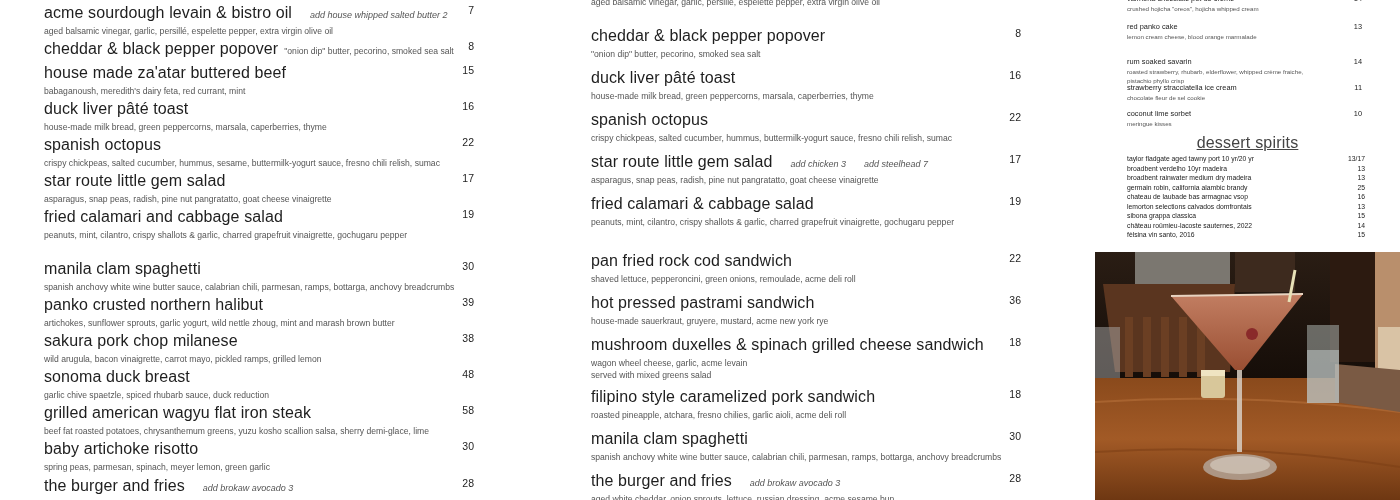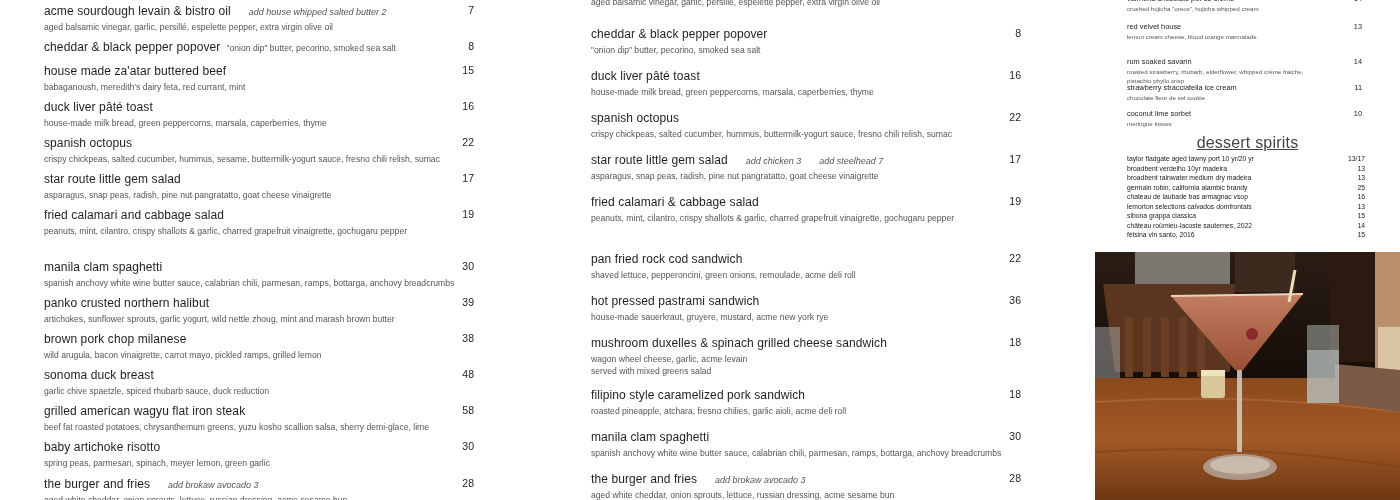--- a/index.html
+++ b/index.html
@@ -6,21 +6,21 @@
     html, body { width: 1400px; height: 500px; overflow: hidden; background: #ffffff; }
     body { font-family: "Liberation Sans", "DejaVu Sans", sans-serif; color: #222; position: relative; }
 
     .col { position: absolute; top: 0; }
     .col-a { left: 44px; width: 430px; }
     .col-b { left: 591px; width: 430px; }
     .col-c { left: 1127px; width: 240px; }
 
     .item { position: absolute; left: 0; right: 0; }
     .item .row { display: flex; align-items: baseline; }
-    .item .name { font-size: 12px; color: #1e1e1e; letter-spacing: 0.1px; white-space: nowrap; text-align: right; }
+    .item .name { font-size: 16px; color: #1e1e1e; letter-spacing: 0.1px; white-space: nowrap; text-align: right; }
     .item .addon { font-size: 9px; font-style: italic; color: #555; margin-left: 18px; white-space: nowrap; }
     .item .inline-desc { font-size: 8.6px; color: #555; margin-left: 6px; white-space: nowrap; }
     .item .desc { font-size: 8.6px; color: #555; margin-top: 3px; white-space: nowrap; line-height: 12px; }
     .item .price { position: absolute; right: 0; top: 0; font-size: 10.5px; color: #1e1e1e; }
 
     .col-b .item .price { right: 0; }
 
     
     .dessert { position: absolute; left: 0; right: 0; }
     .dessert .name { font-size: 7.4px; color: #222; white-space: nowrap; }
@@ -110,21 +110,21 @@
   <div class="item" style="top:296px">
     <div class="row">
         <span class="name">panko crusted northern halibut</span>
       </div>
     <div class="desc">artichokes, sunflower sprouts, garlic yogurt, wild nettle zhoug, mint and marash brown butter</div>
     <span class="price">39</span>
   </div>
 
   <div class="item" style="top:332px">
     <div class="row">
-        <span class="name">brown pork chop milanese</span>
+        <span class="name">sakura pork chop milanese</span>
       </div>
     <div class="desc">wild arugula, bacon vinaigrette, carrot mayo, pickled ramps, grilled lemon</div>
     <span class="price">38</span>
   </div>
 
   <div class="item" style="top:368px">
     <div class="row">
         <span class="name">sonoma duck breast</span>
       </div>
     <div class="desc">garlic chive spaetzle, spiced rhubarb sauce, duck reduction</div>
@@ -255,21 +255,21 @@
   </div>
 </div>
 
 <div class="col col-c" style="width:235px">
   <div class="dessert" style="top:-6px">
     <div class="name">valrhona chocolate pot de crème</div>
     <div class="desc">crushed hojicha "oreos", hojicha whipped cream</div>
     <span class="price">14</span>
   </div>
   <div class="dessert" style="top:22px">
-    <div class="name">red velvet house</div>
+    <div class="name">red panko cake</div>
     <div class="desc">lemon cream cheese, blood orange marmalade</div>
     <span class="price">13</span>
   </div>
   <div class="dessert" style="top:57px">
     <div class="name">rum soaked savarin</div>
     <div class="desc">roasted strawberry, rhubarb, elderflower, whipped crème fraiche,</div>
     <div class="desc" style="margin-top:0">pistachio phyllo crisp</div>
     <span class="price">14</span>
   </div>
   <div class="dessert" style="top:83px">

